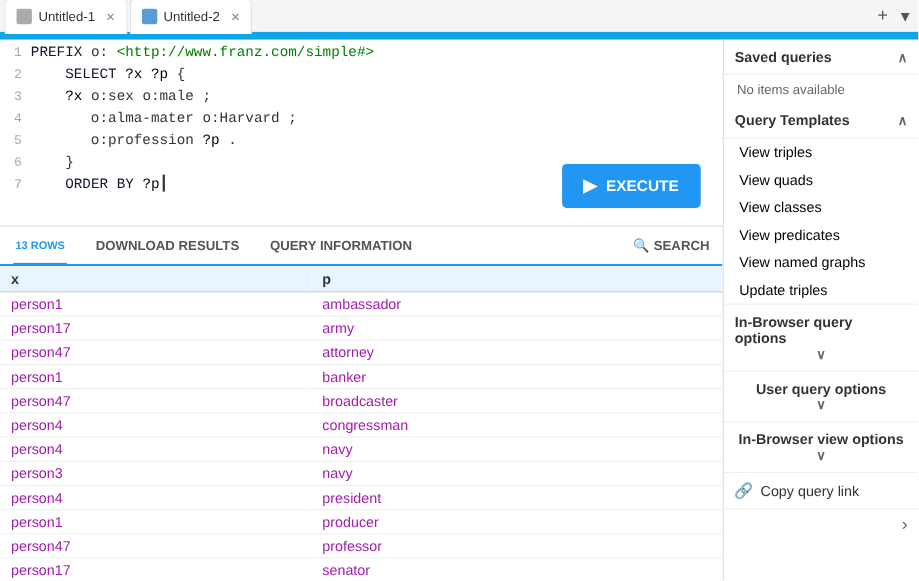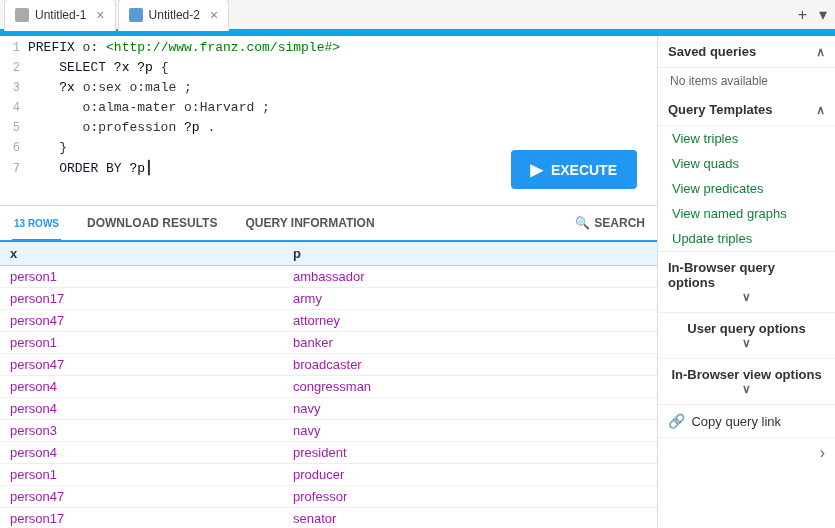--- a/index.html
+++ b/index.html
@@ -93,21 +93,21 @@
       background: #fff; flex-shrink: 0;
     }
     .sidebar-section-header {
       display: flex; align-items: center; justify-content: space-between;
       padding: 8px 10px; font-size: 13px; font-weight: bold; color: #333;
       cursor: pointer; border-bottom: 1px solid #eee;
     }
     .sidebar-section-header .chevron { font-size: 12px; color: #666; }
     .sidebar-empty { padding: 6px 12px; color: #666; font-size: 12px; }
     .sidebar-item {
-      padding: 5px 14px; font-size: 13px; color: #15803d; cursor: pointer;
+      padding: 5px 14px; font-size: 13px; color: #000000; cursor: pointer;
     }
     .sidebar-subsection {
       padding: 8px 10px; font-size: 13px; font-weight: bold; color: #333;
       display: flex; align-items: center; justify-content: space-between;
       border-top: 1px solid #eee; cursor: pointer; flex-direction: column;
     }
     .sidebar-subsection .chevron { font-size: 12px; color: #666; }
     .copy-link-row {
       display: flex; align-items: center; gap: 6px; padding: 8px 10px;
       font-size: 13px; color: #333; cursor: pointer; border-top: 1px solid #eee;
@@ -261,20 +261,21 @@
     <div class="sidebar-empty">No items available</div>
 
     <div class="sidebar-section-header">
       <span>Query Templates</span>
       <span class="chevron">∧</span>
     </div>
 
     <div id="template-items">
         <div class="sidebar-item">View triples</div>
         <div class="sidebar-item">View quads</div>
+        <div class="sidebar-item">View classes</div>
         <div class="sidebar-item">View predicates</div>
         <div class="sidebar-item">View named graphs</div>
         <div class="sidebar-item">Update triples</div>
       </div>
 
     <div class="sidebar-subsection">
       <span>In-Browser query options</span>
       <span class="chevron">∨</span>
     </div>
 

